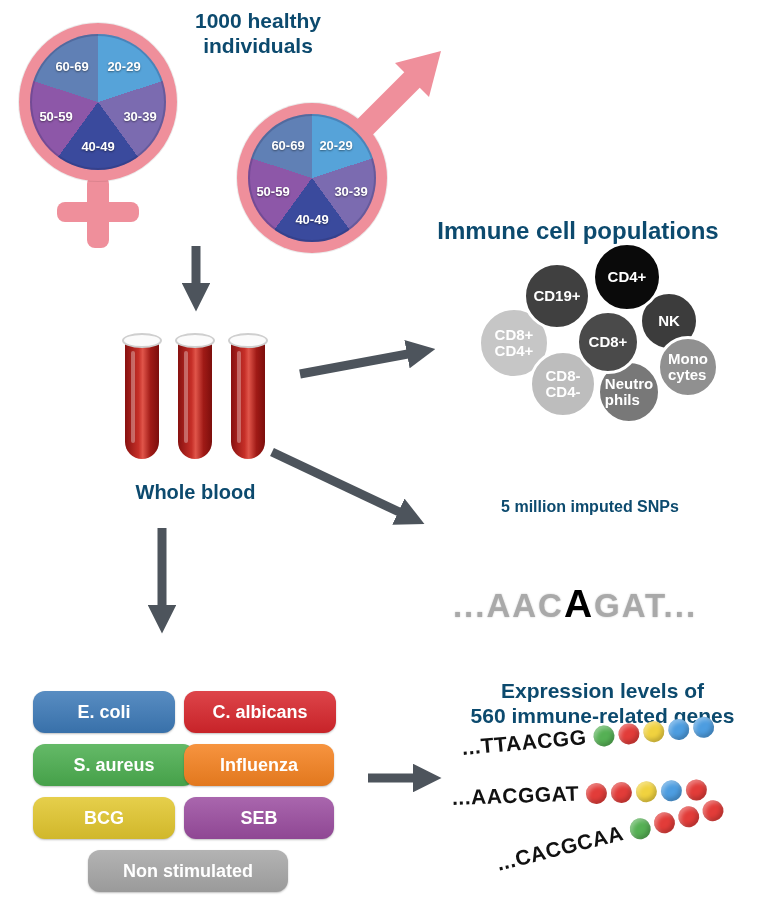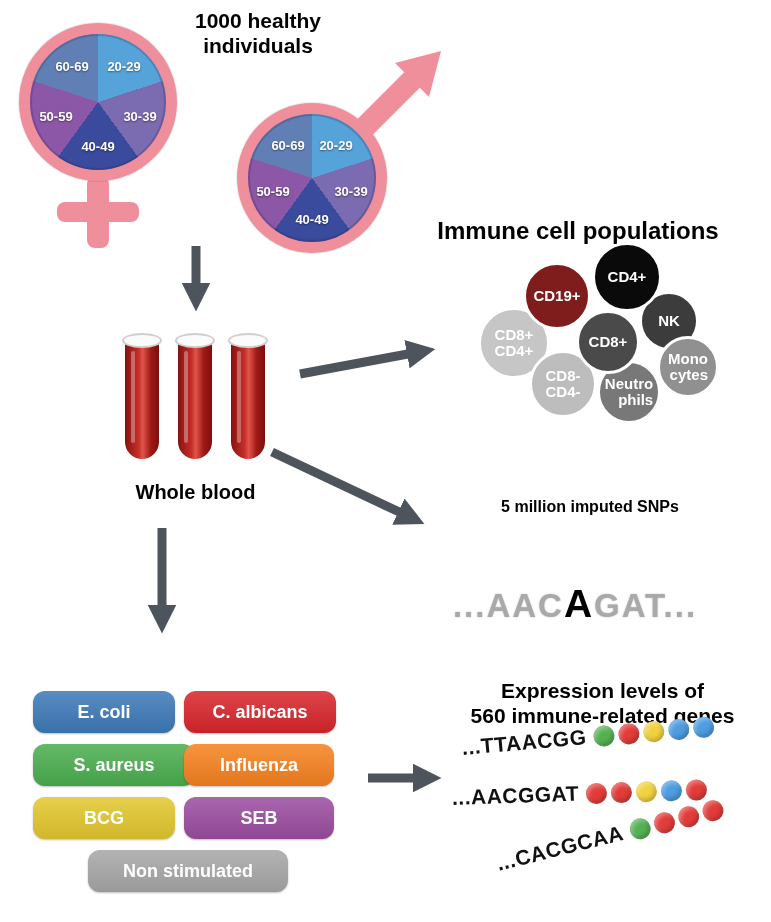--- a/index.html
+++ b/index.html
@@ -1,40 +1,40 @@
 <!DOCTYPE html>
 <html><head>
 <meta charset="utf-8">
 <style>
   html,body{margin:0;padding:0;background:#fff;}
   #canvas{
     position:relative;width:771px;height:922px;background:#ffffff;overflow:hidden;
     font-family:"Liberation Sans","DejaVu Sans",sans-serif;
   }
   .abs{position:absolute;}
-  .heading{font-weight:bold;color:#000000;text-align:center;line-height:1.2;}
+  .heading{font-weight:bold;color:#0c4a6e;text-align:center;line-height:1.2;}
 
   
   .gender-ring{position:absolute;border-radius:50%;background:#ef8f9b;box-shadow:0 0 0 1px rgba(0,0,0,0.08);}
   .age-pie{position:absolute;inset:11px;border-radius:50%;box-shadow:inset 0 0 0 2px rgba(40,40,90,0.25);}
   .age-label{position:absolute;transform:translate(-50%,-50%);color:#fff;font-weight:bold;font-size:13px;
     text-shadow:0 1px 2px rgba(0,0,0,0.45);white-space:nowrap;}
   .pink-bar{position:absolute;background:#ef8f9b;border-radius:8px;}
 
   
   .tube{position:absolute;width:40px;height:128px;}
   .tube-body{position:absolute;left:3px;top:8px;width:34px;height:118px;border-radius:0 0 17px 17px;
     background:linear-gradient(to right,#871110,#c62f28 40%,#e0554a 52%,#a01a16 75%,#7c0e0c);}
   .tube-shine{position:absolute;left:9px;top:18px;width:4px;height:92px;background:rgba(255,255,255,0.32);border-radius:2px;}
   .tube-rim{position:absolute;left:0;top:0;width:40px;height:15px;border-radius:50%;background:#fbfbfb;
     border:2px solid #cfcfcf;box-sizing:border-box;}
 
   
   .cell{position:absolute;border-radius:50%;border:3px solid #fff;color:#fff;display:flex;align-items:center;
-    justify-content:center;text-align:right;font-weight:bold;font-size:15px;line-height:1.08;white-space:pre-line;
+    justify-content:center;text-align:left;font-weight:bold;font-size:15px;line-height:1.08;white-space:pre-line;
     box-sizing:border-box;}
 
   
   .snp-seq{position:absolute;width:340px;text-align:center;font-weight:bold;font-size:33px;color:#a9a9a9;
     letter-spacing:2px;text-shadow:0 0 2px #c4c4c4;white-space:nowrap;}
   .snp-var{color:#000;font-size:39px;text-shadow:none;}
 
   
   .pill{position:absolute;height:42px;border-radius:12px;color:#fff;font-weight:bold;font-size:18px;
     display:flex;align-items:center;justify-content:center;
@@ -113,21 +113,21 @@
     <div class="tube-shine"></div>
     <div class="tube-rim"></div>
   </div>
   <div class="abs heading" style="left:118px;top:480px;width:155px;font-size:20px;">Whole blood</div>
 
   <div class="abs heading" style="left:428px;top:217px;width:300px;font-size:24px;">Immune cell populations</div>
   <div class="cell" style="left: 478px; top: 307px; width: 72px; height: 72px; background-color: rgb(198, 198, 198);">CD8+
 CD4+</div>
   <div class="cell" style="left: 529px; top: 350px; width: 68px; height: 68px; background-color: rgb(189, 189, 189);">CD8-
 CD4-</div>
-  <div class="cell" style="left: 523px; top: 262px; width: 68px; height: 68px; background-color: #7f1d1d;">CD19+</div>
+  <div class="cell" style="left: 523px; top: 262px; width: 68px; height: 68px; background-color: #404040;">CD19+</div>
   <div class="cell" style="left: 639px; top: 291px; width: 60px; height: 60px; background-color: rgb(60, 60, 60);">NK</div>
   <div class="cell" style="left: 657px; top: 336px; width: 62px; height: 62px; background-color: rgb(144, 144, 144);">Mono
 cytes</div>
   <div class="cell" style="left: 597px; top: 360px; width: 64px; height: 64px; background-color: rgb(120, 120, 120);">Neutro
 phils</div>
   <div class="cell" style="left: 576px; top: 310px; width: 64px; height: 64px; background-color: rgb(74, 74, 74);">CD8+</div>
   <div class="cell" style="left: 592px; top: 242px; width: 70px; height: 70px; background-color: rgb(10, 10, 10);">CD4+</div>
 
   <div class="abs heading" style="left:440px;top:497px;width:300px;font-size:16px;">5 million imputed SNPs</div>
   <div class="snp-seq" style="left:405px;top:582px;">

